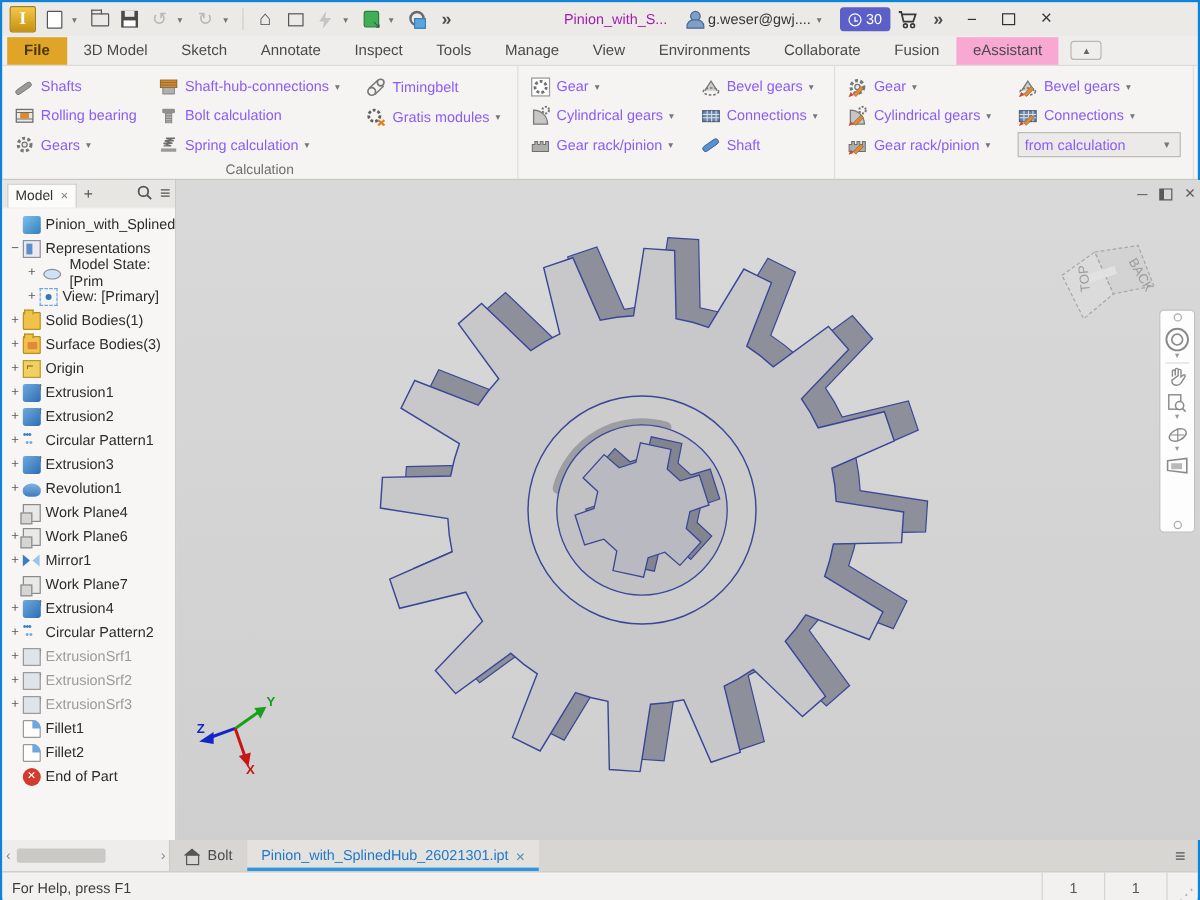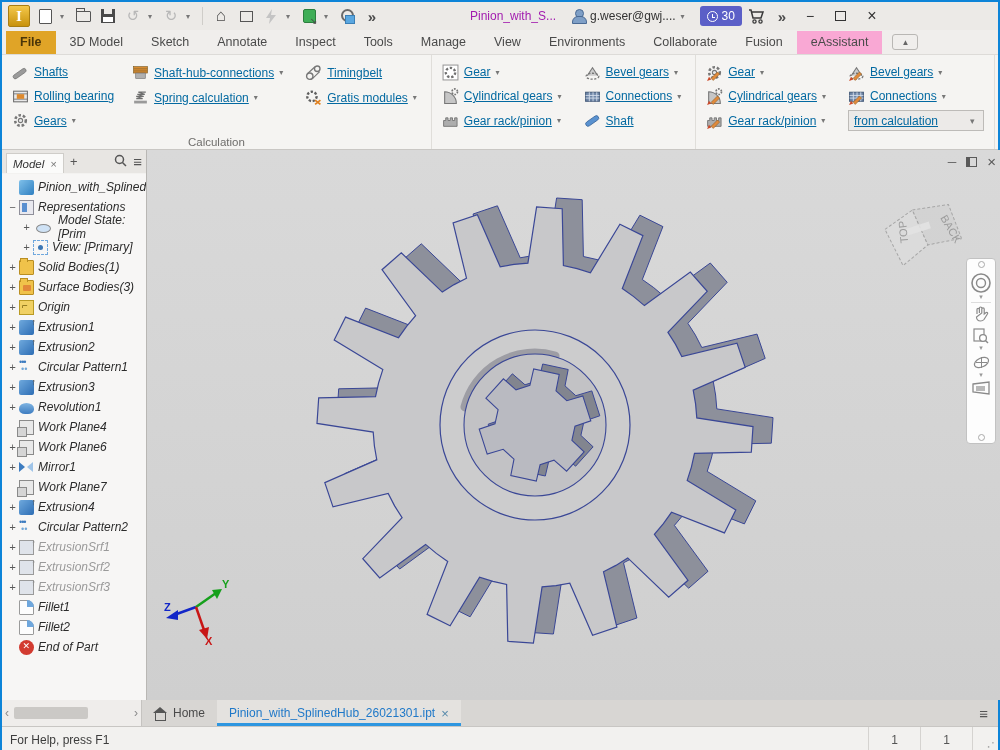--- a/index.html
+++ b/index.html
@@ -53,28 +53,28 @@
   .mtab.active { background:#f9a8d4; }
   #ribbon-collapse { width:26px; height:16px; border:1px solid #b9b7b4; border-radius:3px; margin:0 0 4px 10px;
     display:flex; align-items:center; justify-content:center; font-size:8px; color:#666; }
 
   
   #ribbon { position:absolute; left:0; top:53px; width:100%; height:95px; background:#f5f4f2;
     display:flex; border-bottom:1px solid #c9c7c4; }
   .rgroup { position:relative; height:100%; border-right:1px solid #e0deda; padding:5px 8px 16px; display:flex; gap:14px; }
   .rcol { display:flex; flex-direction:column; }
   .rbtn { height:25px; display:flex; align-items:center; gap:5px; white-space:nowrap; padding:0 2px; }
-  .rbtn .lbl { color:#0369a1;text-decoration:underline; }
+  .rbtn .lbl { color:#8b5cf6; }
   .glabel { position:absolute; left:0; bottom:1px; width:100%; text-align:center; color:#6f6e6c; font-size:11.5px; }
   .ricon { width:17px; height:17px; flex:0 0 17px; }
   .combo { width:136px; height:21px; background:#eceae8; border:1px solid #bdbbb8; display:flex;
     align-items:center; justify-content:space-between; padding:0 5px; color:#3c3c3c; }
 
   
-  #browser { position:absolute; left:0; top:148px; width:145px; height:550px; background:#f3f2f0; border-right:1px solid #b9b7b4;font-style:italic; }
+  #browser { position:absolute; left:0; top:148px; width:145px; height:550px; background:#f3f2f0; border-right:1px solid #b9b7b4; }
   #browser-head { height:23px; background:#e8e6e3; display:flex; align-items:center; padding:0 4px; gap:6px; }
   #browser-tab { background:#fbfbfa; border:1px solid #cfcdc9; border-bottom:none; height:20px; margin-top:3px;
     display:flex; align-items:center; gap:6px; padding:0 6px; font-size:11.5px; color:#333; }
   #browser-tab .x { color:#777; font-size:11px; }
   .bh-btn { color:#555; font-size:13px; }
   #browser-head .spacer { flex:1; }
   #tree { position:absolute; left:0; top:24px; right:0; bottom:0; background:#f7f6f5; overflow:hidden; padding-top:3px; }
   .trow { height:20px; display:flex; align-items:center; font-size:12px; color:#2b2b2b; }
   .trow .exp { width:13px; text-align:center; color:#5a5a5a; font-size:11px; flex:0 0 13px; }
   .trow .ti { width:15px; height:15px; flex:0 0 15px; margin-right:4px; position:relative; }
@@ -254,20 +254,28 @@
             <svg class="ricon" viewBox="0 0 16 16">
               <rect x="1.5" y="2.5" width="13" height="6" fill="#d98a30" stroke="#7a5a20" stroke-width="0.6"></rect>
               <rect x="3.5" y="8.5" width="9" height="5" fill="#b0b0b0" stroke="#6e6e6e" stroke-width="0.6"></rect>
               <path d="M1.5 4.5h13M1.5 6.5h13" stroke="#8a6a30" stroke-width="0.7"></path>
             </svg>
             <span class="lbl">Shaft-hub-connections</span>
             <span class="dd">▾</span>
           </div>
           <div class="rbtn">
             <svg class="ricon" viewBox="0 0 16 16">
+              <rect x="3" y="2.5" width="10" height="3.5" rx="1" fill="#8f8f8f"></rect>
+              <rect x="5.5" y="6" width="5" height="7.5" fill="#b5b5b5" stroke="#7a7a7a" stroke-width="0.6"></rect>
+              <path d="M5.5 8h5M5.5 10h5M5.5 12h5" stroke="#7a7a7a" stroke-width="0.7"></path>
+            </svg>
+            <span class="lbl">Bolt calculation</span>
+          </div>
+          <div class="rbtn">
+            <svg class="ricon" viewBox="0 0 16 16">
               <path d="M13 3H6l6 2H5l6 2H4l6 2H4" fill="none" stroke="#6e6e6e" stroke-width="1.1"></path>
               <rect x="2" y="11" width="12" height="2.6" fill="#9a9a9a"></rect>
             </svg>
             <span class="lbl">Spring calculation</span>
             <span class="dd">▾</span>
           </div>
         </div>
         <div class="rcol">
           <div class="rbtn">
             <svg class="ricon" viewBox="0 0 16 16">
@@ -629,21 +637,21 @@
   <div id="bottom-strip">
     <div id="bscroll">
       <span class="arr">‹</span>
       <span class="track">
           <span class="thumb"></span>
         </span>
       <span class="arr">›</span>
     </div>
     <div class="doc-tab">
       <span class="house"></span>
-      <span>Home</span>
+      <span>Bolt</span>
     </div>
     <div class="doc-tab active">
       <span>Pinion_with_SplinedHub_26021301.ipt</span>
       <span class="x">×</span>
     </div>
     <span id="tab-overflow">≡</span>
   </div>
 
   <div id="statusbar">
     <span id="status-left">For Help, press F1</span>

